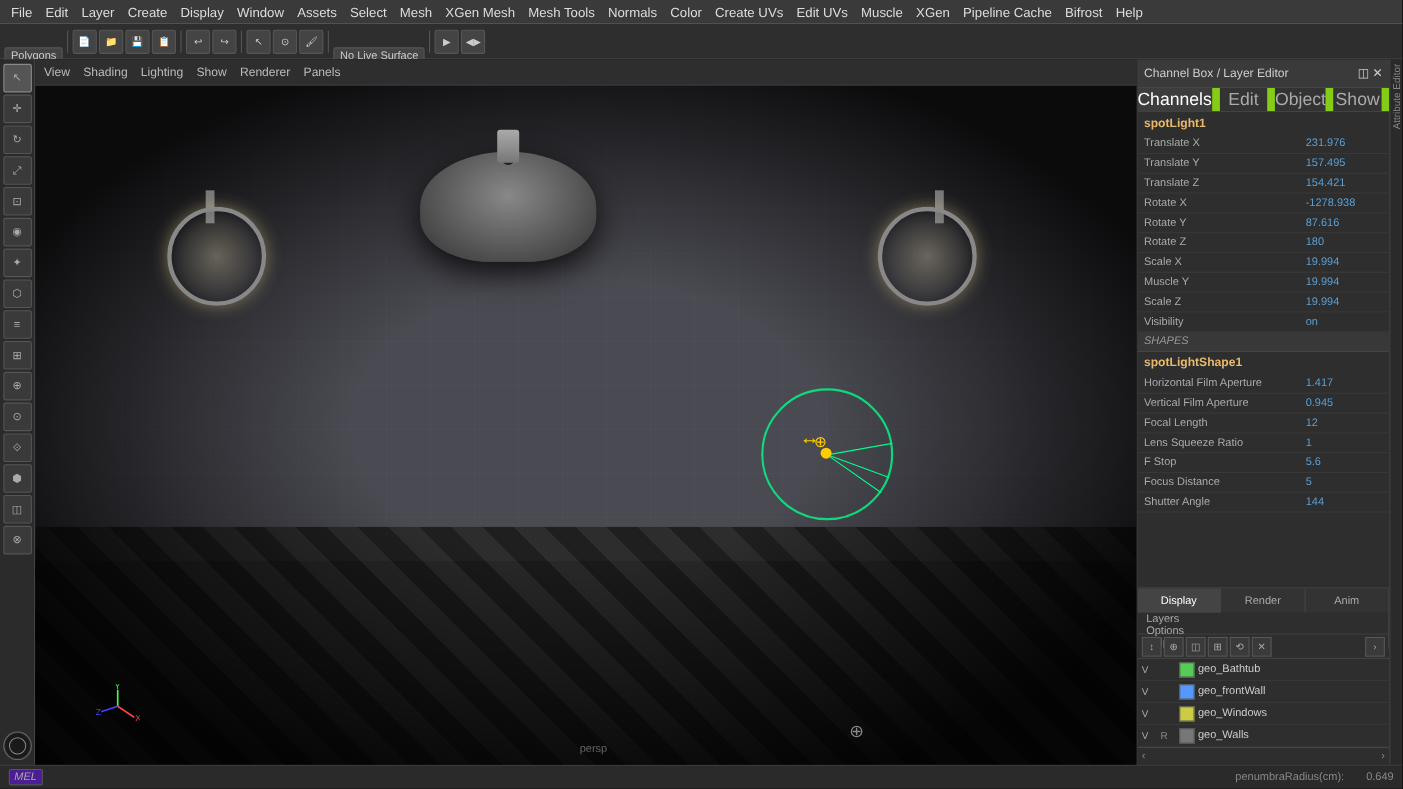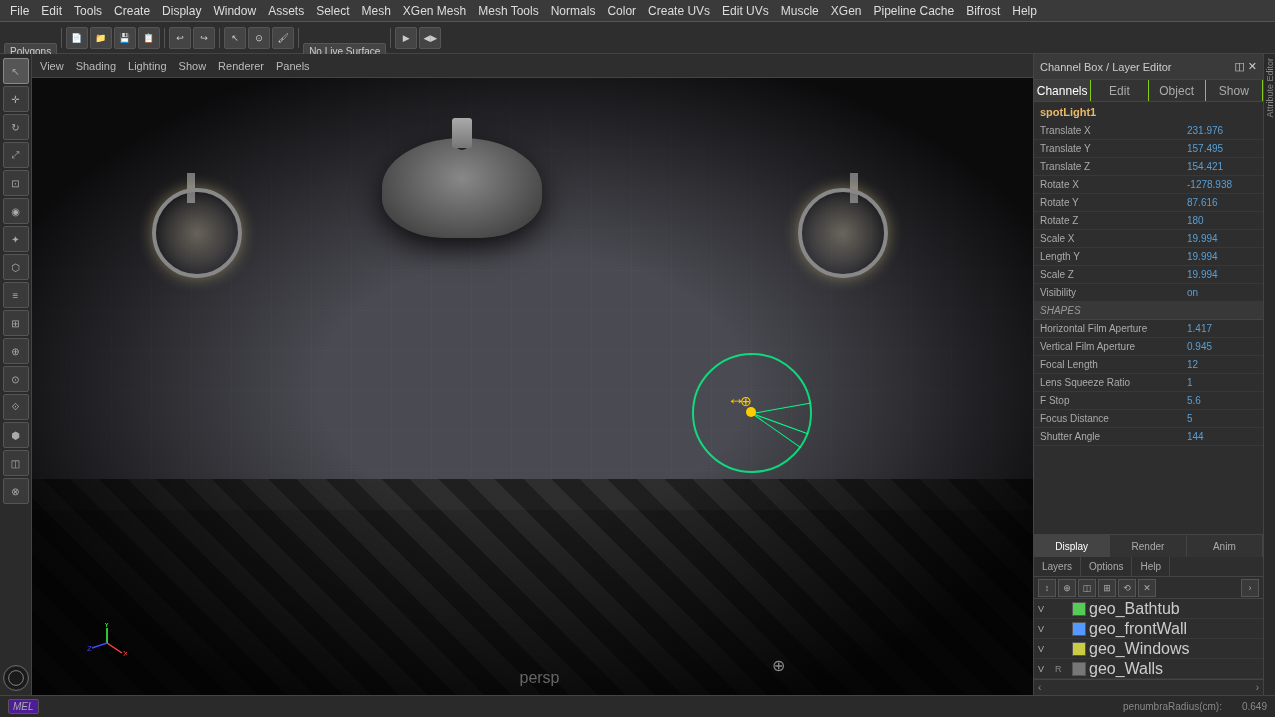--- a/index.html
+++ b/index.html
@@ -66,86 +66,86 @@
     .move-indicator { position: absolute; top: 310px; left: 695px; color: #ffcc00; font-size: 18px; }
 
     
     .axis-indicator { position: absolute; bottom: 30px; left: 55px; }
     .axis-indicator svg { width: 40px; height: 40px; }
 
     
     .camera-icon { position: absolute; bottom: 20px; left: 740px; color: #888; font-size: 16px; }
 
     
-    .persp-label { position: absolute; bottom: 8px; left: 50%; transform: translateX(-50%); color: #666; font-size: 16px; padding-left: 14px; }
+    .persp-label { position: absolute; bottom: 8px; left: 50%; transform: translateX(-50%); color: #666; font-size: 10px; padding-left: 14px; }
 
     
     #right-panel { width: 230px; background: #2e2e2e; border-left: 1px solid #444; display: flex; flex-direction: column; overflow: hidden; }
 
     
     .cb-header { display: flex; align-items: center; height: 26px; background: #3a3a3a; border-bottom: 1px solid #444; padding: 0 6px; justify-content: space-between; }
     .cb-header span { font-size: 11px; color: #ccc; }
     .cb-icons { display: flex; gap: 3px; }
     .cb-icon { font-size: 10px; color: #888; cursor: pointer; }
 
     
     .cb-tabs { display: flex; height: 22px; background: #333; border-bottom: 1px solid #444; }
-    .cb-tab { flex: 1; display: flex; align-items: center; justify-content: center; font-size: 12px; color: #aaa; cursor: pointer; border-right: 1px solid #84cc16; text-align: right; }
+    .cb-tab { flex: 1; display: flex; align-items: center; justify-content: center; font-size: 16px; color: #aaa; cursor: pointer; border-right: 7px solid #84cc16; text-align: right; }
     .cb-tab.active { background: #3d3d3d; color: #fff; }
 
     
     .cb-object-name { padding: 4px 6px; font-size: 11px; color: #e8b96a; font-weight: bold; background: #2e2e2e; }
 
     
     .cb-scroll { flex: 1; overflow-y: auto; }
     .cb-scroll::-webkit-scrollbar { width: 8px; }
     .cb-scroll::-webkit-scrollbar-track { background: #2a2a2a; }
     .cb-scroll::-webkit-scrollbar-thumb { background: #555; }
     .cb-row { display: flex; align-items: center; height: 18px; padding: 0 6px; border-bottom: 1px solid #383838; }
     .cb-row-name { flex: 1; font-size: 10px; color: #aaa; }
     .cb-row-value { font-size: 10px; color: #5a9fd4; min-width: 70px; text-align: left; }
     .cb-section-header { padding: 3px 6px; background: #383838; color: #999; font-size: 10px; font-style: italic; border-bottom: 1px solid #444; cursor: pointer; }
 
     
     .bottom-panel { border-top: 1px solid #444; }
     .bp-tabs { display: flex; height: 22px; background: #333; }
     .bp-tab { flex: 1; display: flex; align-items: center; justify-content: center; font-size: 10px; color: #aaa; cursor: pointer; border-right: 1px solid #444; }
     .bp-tab.active { background: #444; color: #fff; }
-    .bp-subtabs { display: flex; height: 20px; background: #2e2e2e; border-bottom: 1px solid #444; }
+    .bp-subtabs { display: flex; height: 20px; background: #2e2e2e; border-bottom: 1px solid #444; flex-direction: column; }
     .bp-subtab { padding: 0 8px; display: flex; align-items: center; font-size: 10px; color: #aaa; cursor: pointer; border-right: 1px solid #444; }
 
     
     .layer-toolbar { display: flex; align-items: center; height: 22px; background: #2e2e2e; border-bottom: 1px solid #444; padding: 0 4px; gap: 2px; }
     .layer-tb-icon { width: 18px; height: 18px; background: #3a3a3a; border: 1px solid #555; display: flex; align-items: center; justify-content: center; font-size: 9px; color: #aaa; cursor: pointer; }
 
     
     .layer-row { display: flex; align-items: center; height: 20px; padding: 0 4px; border-bottom: 1px solid #383838; gap: 3px; }
     .layer-v { width: 14px; font-size: 9px; color: #aaa; }
     .layer-r { width: 14px; font-size: 9px; color: #aaa; }
     .layer-color { width: 14px; height: 14px; border: 1px solid #555; }
-    .layer-name { font-size: 16px; color: #ccc; flex: 1; }
+    .layer-name { font-size: 10px; color: #ccc; flex: 1; }
 
     
     #statusbar { height: 22px; background: #2a2a2a; border-top: 1px solid #444; display: flex; align-items: center; padding: 0 8px; gap: 20px; }
     .mel-label { color: #aaa; font-size: 10px; background: #4c1d95; border: 1px solid #555; padding: 1px 4px; border-radius: 2px; cursor: pointer; font-style: italic; }
     .status-text { flex: 1; color: #888; font-size: 10px; }
     .feedback-text { color: #888; font-size: 10px; }
 
     
     #attr-strip { width: 12px; background: #2a2a2a; border-left: 1px solid #444; display: flex; flex-direction: column; align-items: center; padding: 4px 0; }
     .attr-strip-text { writing-mode: vertical-rl; text-orientation: mixed; transform: rotate(180deg); font-size: 9px; color: #888; cursor: pointer; }
 
   </style>
 </head>
 <body>
 
 <div id="menubar">
   <span>File</span>
   <span>Edit</span>
-  <span>Tools</span>
+  <span>Layer</span>
   <span>Create</span>
   <span>Display</span>
   <span>Window</span>
   <span>Assets</span>
   <span>Select</span>
   <span>Mesh</span>
   <span>XGen Mesh</span>
   <span>Mesh Tools</span>
   <span>Normals</span>
   <span>Color</span>
@@ -313,33 +313,34 @@
       </div>
       <div class="cb-row">
         <span class="cb-row-name">Rotate Z</span>
         <span class="cb-row-value">180</span>
       </div>
       <div class="cb-row">
         <span class="cb-row-name">Scale X</span>
         <span class="cb-row-value">19.994</span>
       </div>
       <div class="cb-row">
-        <span class="cb-row-name">Length Y</span>
+        <span class="cb-row-name">Muscle Y</span>
         <span class="cb-row-value">19.994</span>
       </div>
       <div class="cb-row">
         <span class="cb-row-name">Scale Z</span>
         <span class="cb-row-value">19.994</span>
       </div>
       <div class="cb-row">
         <span class="cb-row-name">Visibility</span>
         <span class="cb-row-value">on</span>
       </div>
 
       <div class="cb-section-header">SHAPES</div>
+      <div class="cb-object-name">spotLightShape1</div>
 
       <div class="cb-row">
         <span class="cb-row-name">Horizontal Film Aperture</span>
         <span class="cb-row-value">1.417</span>
       </div>
       <div class="cb-row">
         <span class="cb-row-name">Vertical Film Aperture</span>
         <span class="cb-row-value">0.945</span>
       </div>
       <div class="cb-row">

